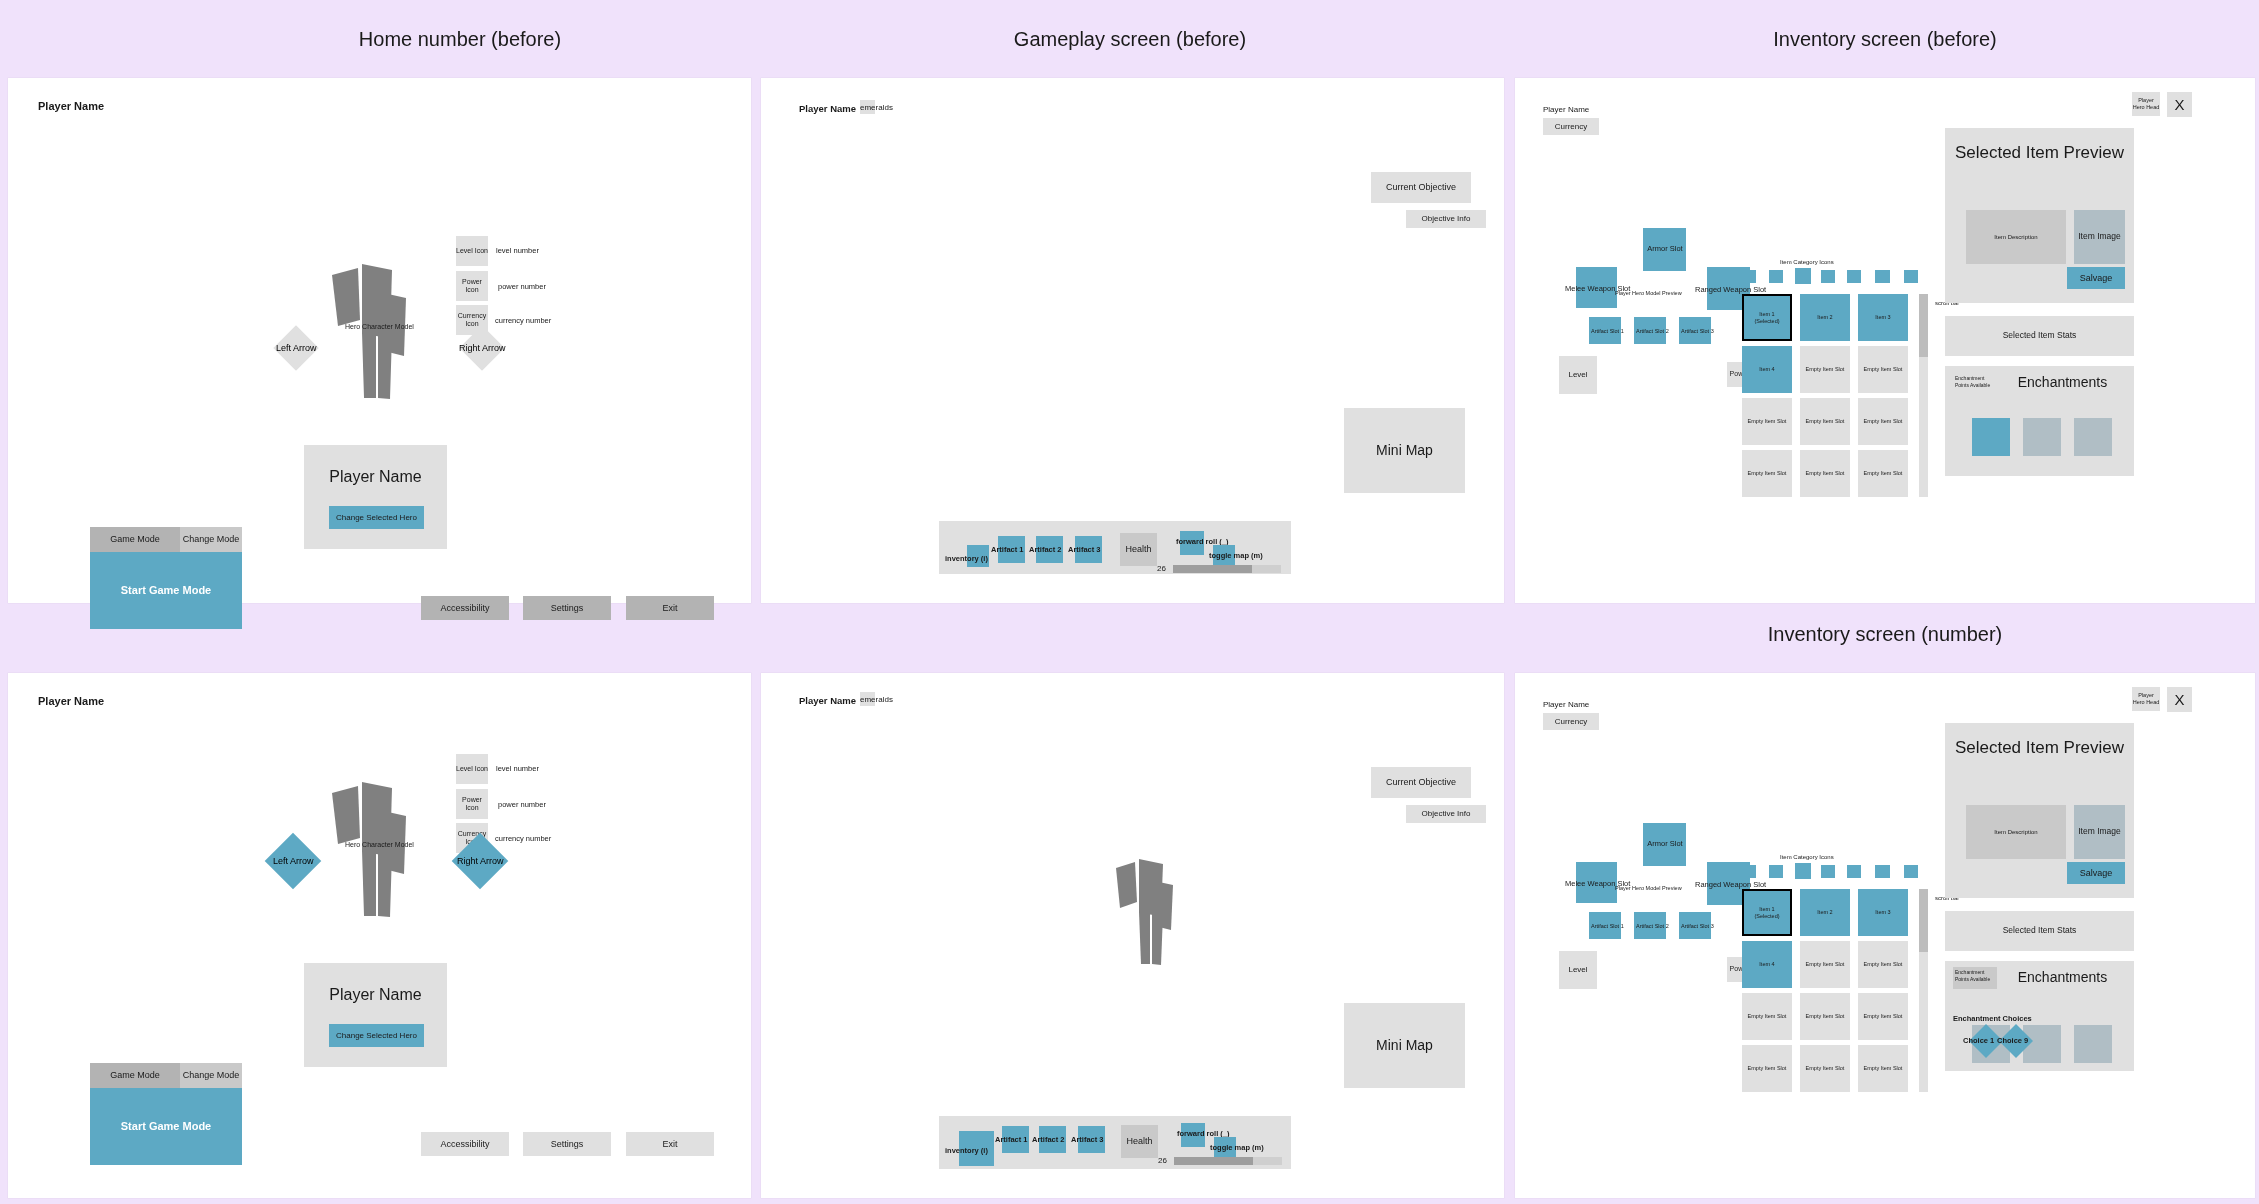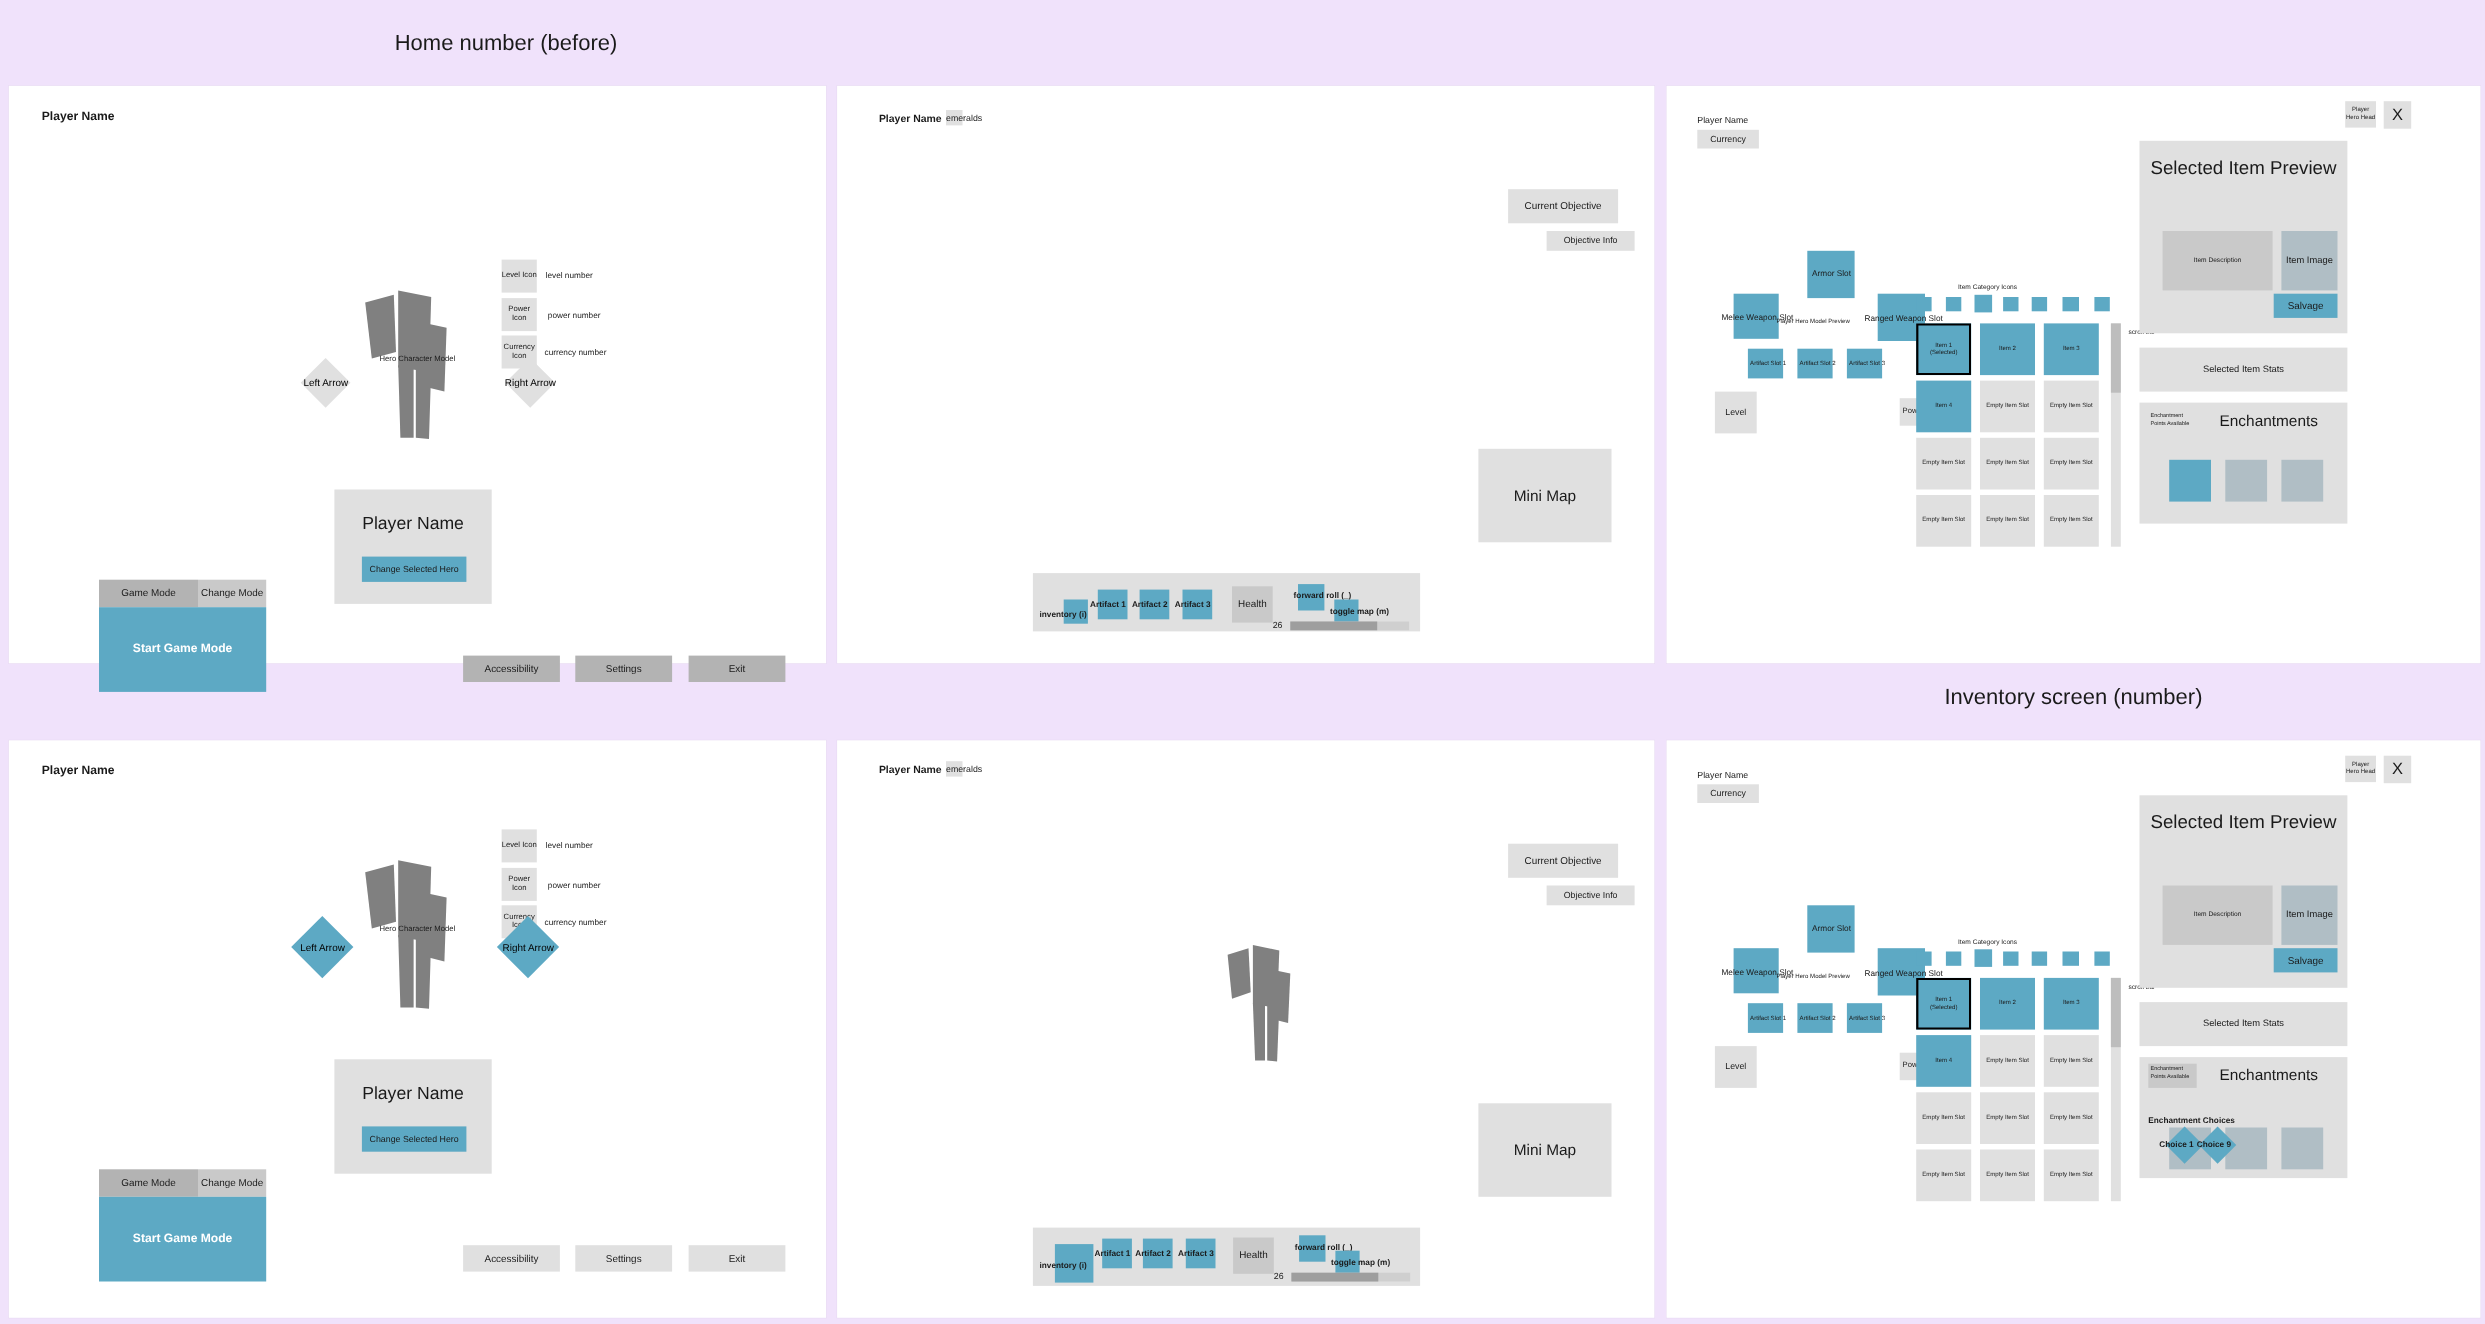--- a/index.html
+++ b/index.html
@@ -63,20 +63,22 @@
 
   .hbar-track { position:absolute; background:#cfcfcf; }
   .hbar-fill  { position:absolute; background:#9e9e9e; }
 </style>
 </head>
 <body>
 
 <div class="board">
 
   <div class="frame-title" style="left:180px; top:28px; width:560px;">Home number (before)</div>
+  <div class="frame-title" style="left:880px; top:28px; width:500px;">Gameplay screen (before)</div>
+  <div class="frame-title" style="left:1630px; top:28px; width:510px;">Inventory screen (before)</div>
   <div class="frame-title" style="left:1630px; top:623px; width:510px;">Inventory screen (number)</div>
 
   <div class="frame" style="left:8px; top:78px; width:743px; height:525px;">
 
     <div class="lbl lbl-b" style="left:30px; top:22px; font-size:11px;">Player Name</div>
 
     <div class="wf gray-l" style="left:448px; top:158px; width:32px; height:30px; font-size:7px;">Level Icon</div>
     <div class="lbl" style="left:488px; top:168px; font-size:7.5px;">level number</div>
 
     <div class="wf gray-l" style="left:448px; top:193px; width:32px; height:30px; font-size:7px;">Power Icon</div>

